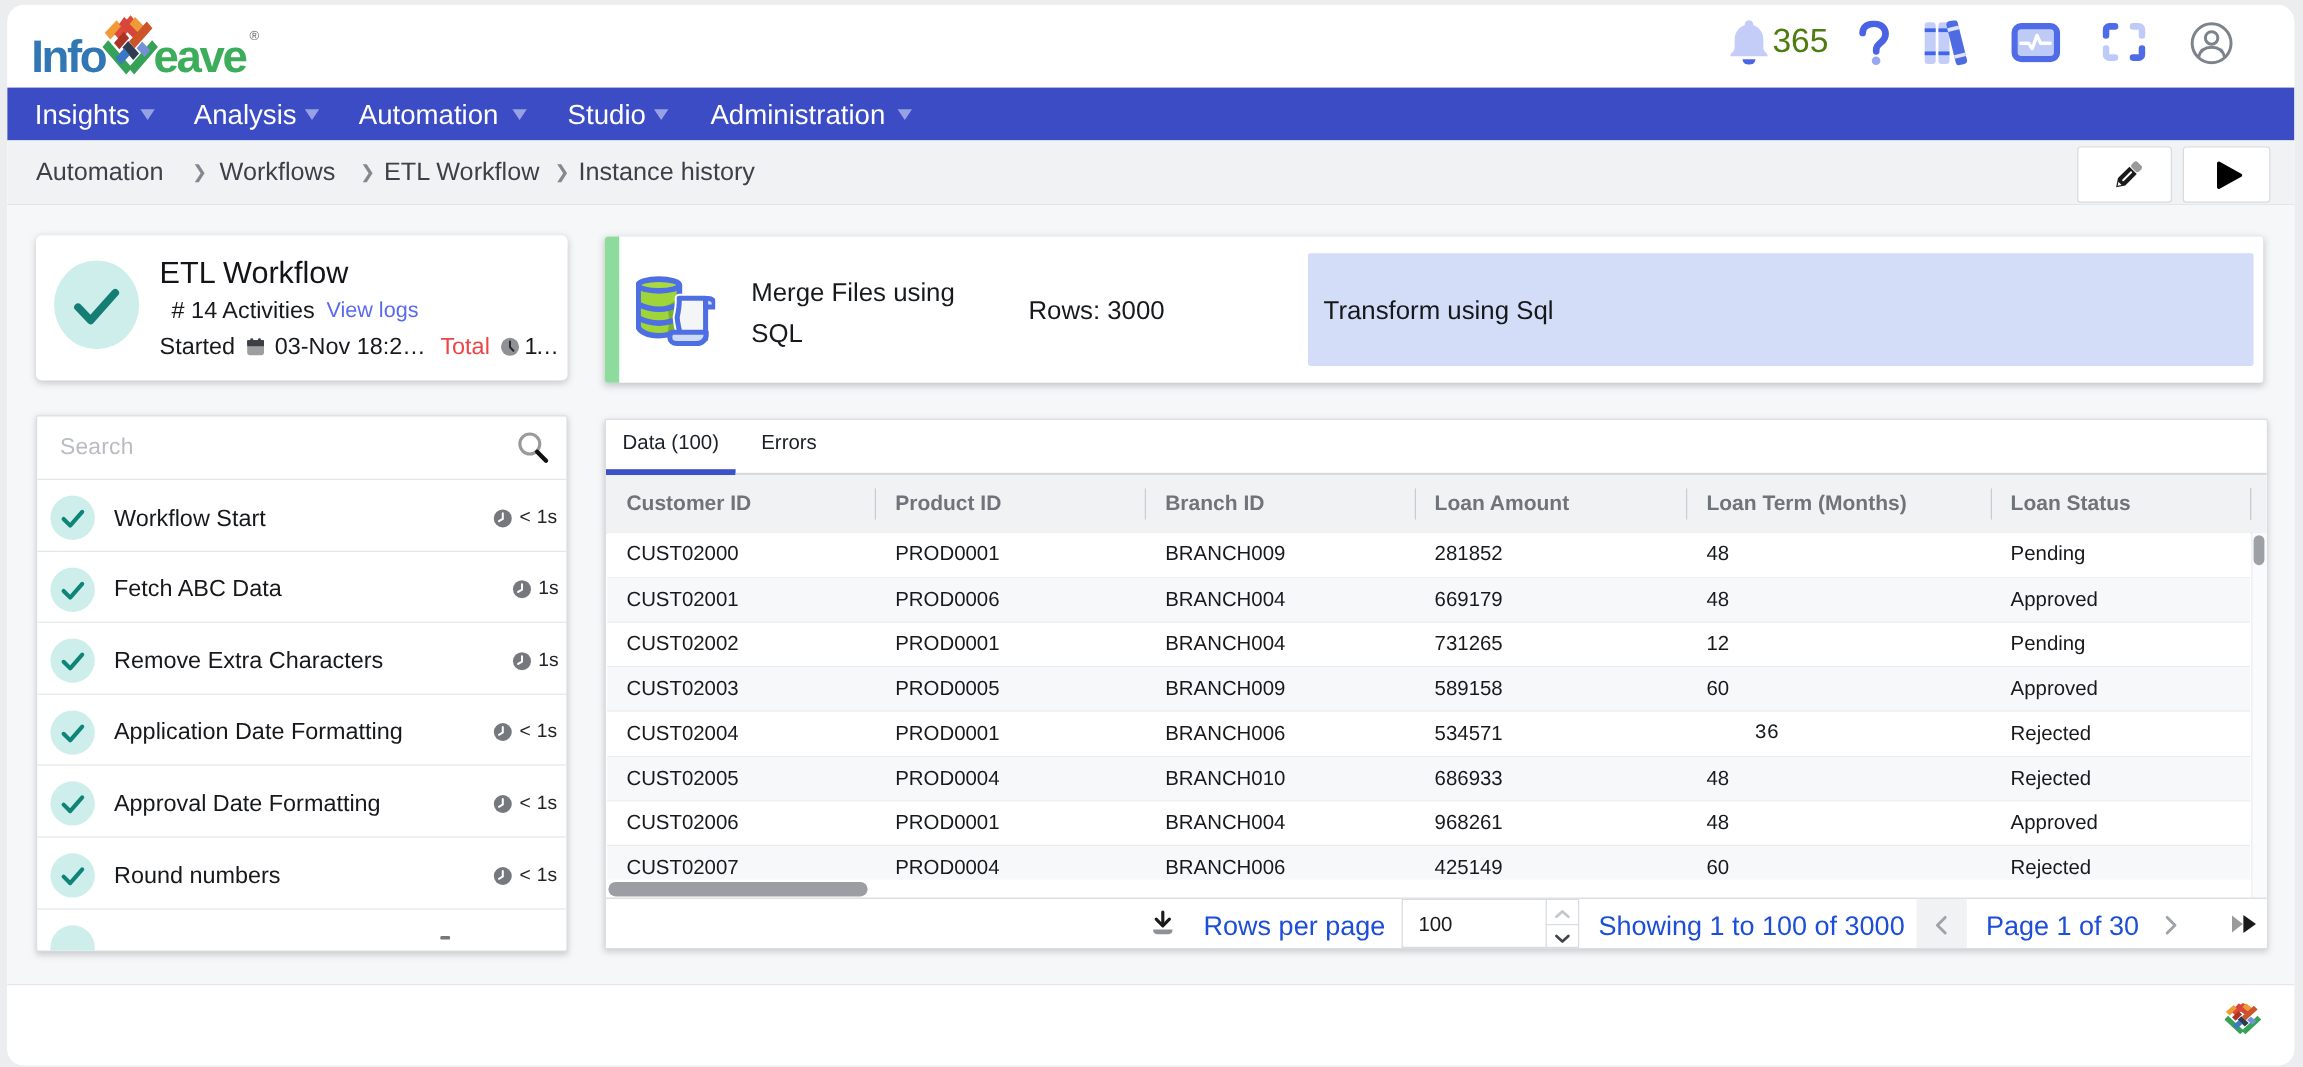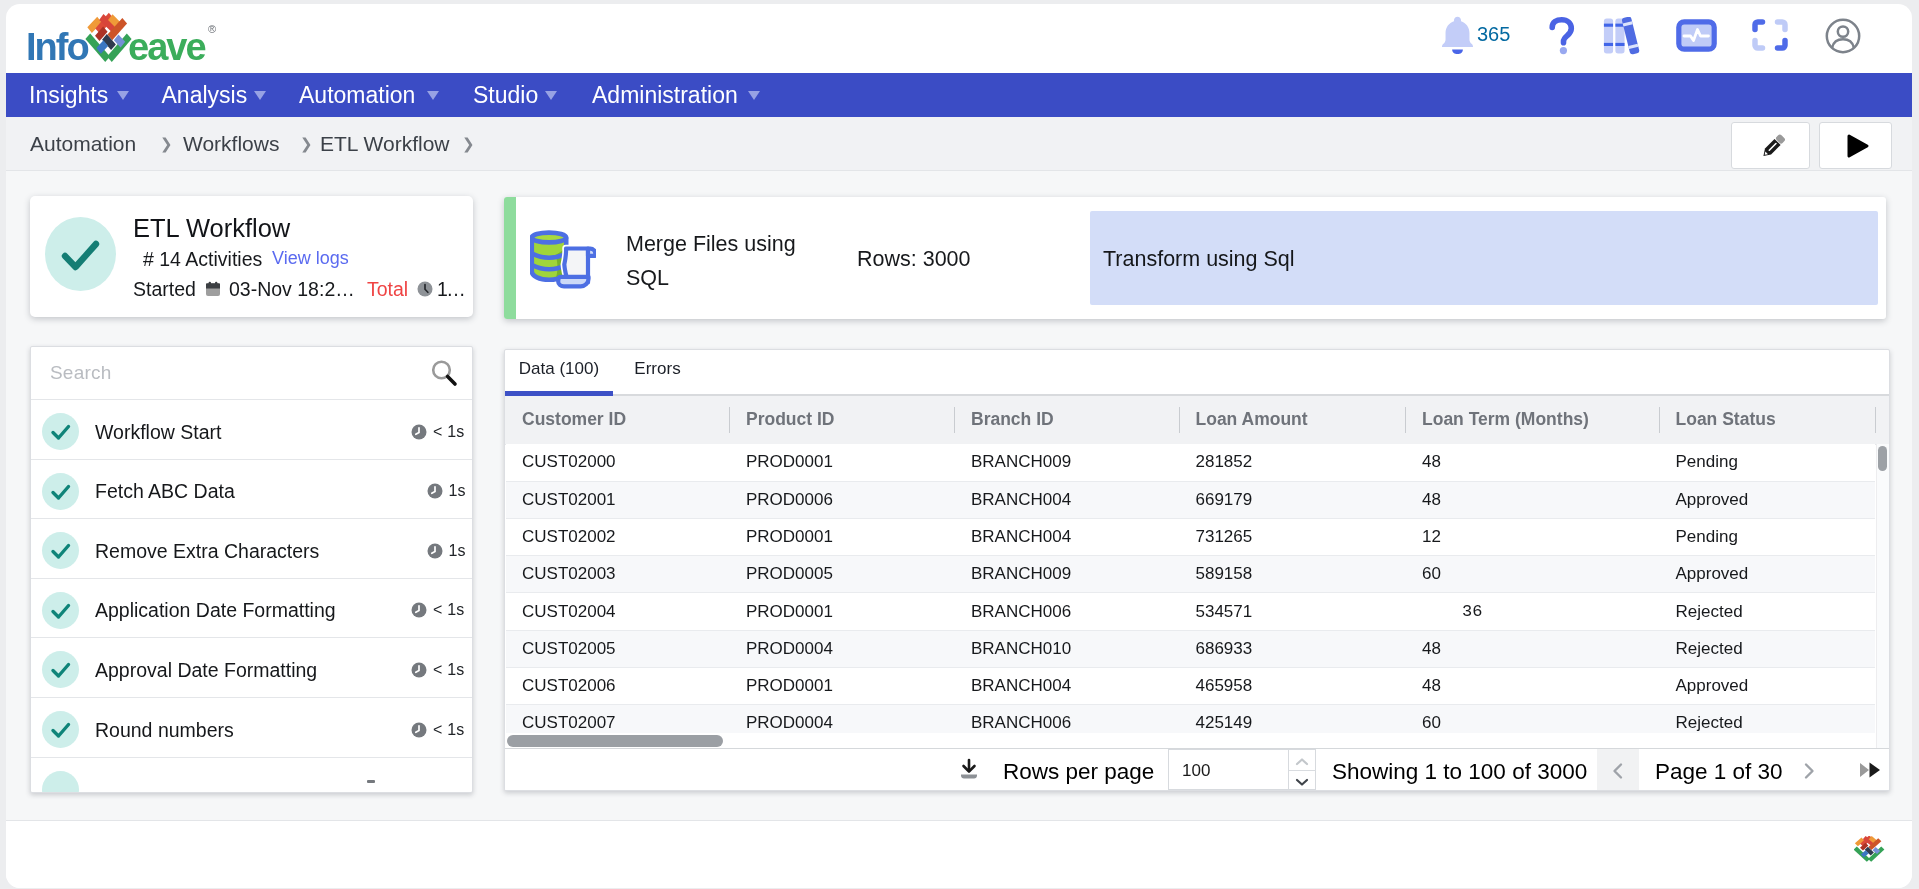--- a/index.html
+++ b/index.html
@@ -17,21 +17,21 @@
 .card { position:absolute; background:#fff; border-radius:5px; box-shadow:0 2px 6px rgba(45,50,65,.25); }
 .panel { position:absolute; background:#fff; border:1px solid #dcdee2; border-radius:2px; box-shadow:0 2px 5px rgba(45,50,65,.22); overflow:hidden; }
 .lname { position:absolute; left:64px; font-size:19.5px; color:#16181b; letter-spacing:0; }
 .ldur { position:absolute; font-size:16px; color:#212428; letter-spacing:.2px; }
 .ccirc { position:absolute; width:37px; height:37px; border-radius:50%; background:#cdeeea; }
 .lsep { position:absolute; left:0; width:100%; height:1px; background:#e4e6e9; }
 .th { position:absolute; font-size:17.5px; font-weight:bold; color:#6f737a; letter-spacing:0; }
 .tr { position:absolute; left:1px; width:1369px; height:37.3px; border-bottom:1px solid #e9ebee; }
 .td { position:absolute; top:0; height:36px; line-height:36px; font-size:17px; color:#17191c; }
 .vsep { position:absolute; width:1px; height:26px; background:#c9ccd0; }
-.ptxt { position:absolute; font-size:22.5px; color:#000000; letter-spacing:0; }
+.ptxt { position:absolute; font-size:22.5px; color:#1d4ed8; letter-spacing:0; }
 .footer { position:absolute; left:0; top:816px; width:100%; height:68px; background:#fff; border-top:1px solid #e3e5e8; }
 </style>
 </head>
 <body>
 <div class="app">
 
 <svg class="abs" style="left:15px; top:4px;" width="230" height="65" viewBox="0 0 230 65">
   <defs>
   <g id="weave">
     <g stroke-linecap="butt" fill="none">
@@ -52,21 +52,21 @@
   <text x="5" y="52" font-size="38" font-weight="bold" letter-spacing="-2" fill="#3177b5">Info</text>
   <use href="#weave" transform="translate(65,6) scale(0.45,0.52)"></use>
   <text x="107" y="52" font-size="38" font-weight="bold" letter-spacing="-2" fill="#3bad5b">eave</text>
   <text x="187" y="25" font-size="11" fill="#6b6f75">®</text>
 </svg>
 
 <svg class="abs" style="left:1435px; top:12px;" width="33" height="38" viewBox="0 0 40 46">
   <path d="M20,1 C22.4,1 24.3,2.9 24.3,5.3 L24.3,6.2 C30.3,8 34.5,13.6 34.5,20.6 L34.5,28.5 C34.5,30.5 35.4,32.4 37,33.7 C38.1,34.6 38.8,35.9 38.8,37.4 L1.2,37.4 C1.2,35.9 1.9,34.6 3,33.7 C4.6,32.4 5.5,30.5 5.5,28.5 L5.5,20.6 C5.5,13.6 9.7,8 15.7,6.2 L15.7,5.3 C15.7,2.9 17.6,1 20,1 Z" fill="#c3cdf8"></path>
   <path d="M13.5,40.5 L26.5,40.5 C26.5,44.1 23.6,46 20,46 C16.4,46 13.5,44.1 13.5,40.5 Z" fill="#4a66e8"></path>
 </svg>
-<span class="abs" style="left:1471px; top:7px; width:46px; height:46px; line-height:46px; font-size:20px; color:#0369a1;">365</span>
+<span class="abs" style="left:1471px; top:7px; width:46px; height:46px; line-height:46px; font-size:28px; color:#4d7c0f;">365</span>
 <svg class="abs" style="left:1543px; top:13px;" width="29" height="40" viewBox="0 0 29 40">
   <path d="M3.2,10.5 C3.2,5 7.5,2.8 12.8,2.8 C18.2,2.8 22.3,6.2 22.3,11.3 C22.3,15 20.3,16.9 18.3,18.5 C16.3,20.1 14.5,21.5 14.5,24.5 L14.5,25.8" fill="none" stroke="#4a63e4" stroke-width="5.6" stroke-linecap="round"></path>
   <circle cx="14.4" cy="33.6" r="3.6" fill="#98a8f0"></circle>
 </svg>
 <svg class="abs" style="left:1597px; top:13px;" width="44" height="38" viewBox="0 0 48 40">
   <rect x="1" y="1" width="10" height="38" rx="3" fill="#c3cdf8"></rect>
   <rect x="1" y="6.5" width="10" height="3.4" fill="#4165e8"></rect>
   <rect x="1" y="27.5" width="10" height="3.4" fill="#4165e8"></rect>
   <rect x="13.5" y="1" width="10" height="38" rx="3" fill="#c3cdf8"></rect>
   <rect x="13.5" y="6.5" width="10" height="3.4" fill="#4165e8"></rect>
@@ -108,20 +108,21 @@
       <i class="caret" style="left:742px;"></i>
 </div>
 
 <div class="crumb"></div>
 <span class="crumbtxt" style="left:24px;">Automation</span>
 <span class="crumbtxt chev" style="left:154px;">❯</span>
 <span class="crumbtxt" style="left:177px;">Workflows</span>
 <span class="crumbtxt chev" style="left:294px;">❯</span>
 <span class="crumbtxt" style="left:314px;">ETL Workflow</span>
 <span class="crumbtxt chev" style="left:456px;">❯</span>
+<span class="crumbtxt" style="left:476px;">Instance history</span>
 <div class="iconbtn" style="left:1725px; width:79px;">
   <svg style="position:absolute; left:23px; top:8px;" width="31" height="31" viewBox="0 0 31 31">
   <g transform="rotate(45 15.5 18)">
     <rect x="11.2" y="0.5" width="8.6" height="6.8" rx="2.4" fill="#9a9a9a"></rect>
     <path d="M11.2,8 L19.8,8 L19.8,21.5 L15.5,28 L11.2,21.5 Z" fill="#1a1a1a"></path>
     <path d="M15.5,26.2 L13.6,23.4 L17.4,23.4 Z" fill="#ffffff"></path>
     <rect x="14.7" y="9.5" width="1.6" height="11" fill="#ffffff" rx="0.8"></rect>
   </g>
 </svg>
 </div>
@@ -323,21 +324,21 @@
     <div class="td" style="left:240px;">PROD0004</div>
     <div class="td" style="left:465px;">BRANCH010</div>
     <div class="td" style="left:689.5px;">686933</div>
     <div class="td" style="left:916px;">48</div>
     <div class="td" style="left:1169.5px;">Rejected</div>
   </div>
   <div class="tr" style="top:318.1px; background:#ffffff;padding-left:33px;">
     <div class="td" style="left:16px;">CUST02006</div>
     <div class="td" style="left:240px;">PROD0001</div>
     <div class="td" style="left:465px;">BRANCH004</div>
-    <div class="td" style="left:689.5px;">465958</div>
+    <div class="td" style="left:689.5px;">968261</div>
     <div class="td" style="left:916px;">48</div>
     <div class="td" style="left:1169.5px;">Approved</div>
   </div>
   <div class="tr" style="top:355.4px; background:#f7f8fa;">
     <div class="td" style="left:16px;">CUST02007</div>
     <div class="td" style="left:240px;">PROD0004</div>
     <div class="td" style="left:465px;">BRANCH006</div>
     <div class="td" style="left:689.5px;">425149</div>
     <div class="td" style="left:916px;">60</div>
     <div class="td" style="left:1169.5px;">Rejected</div>

